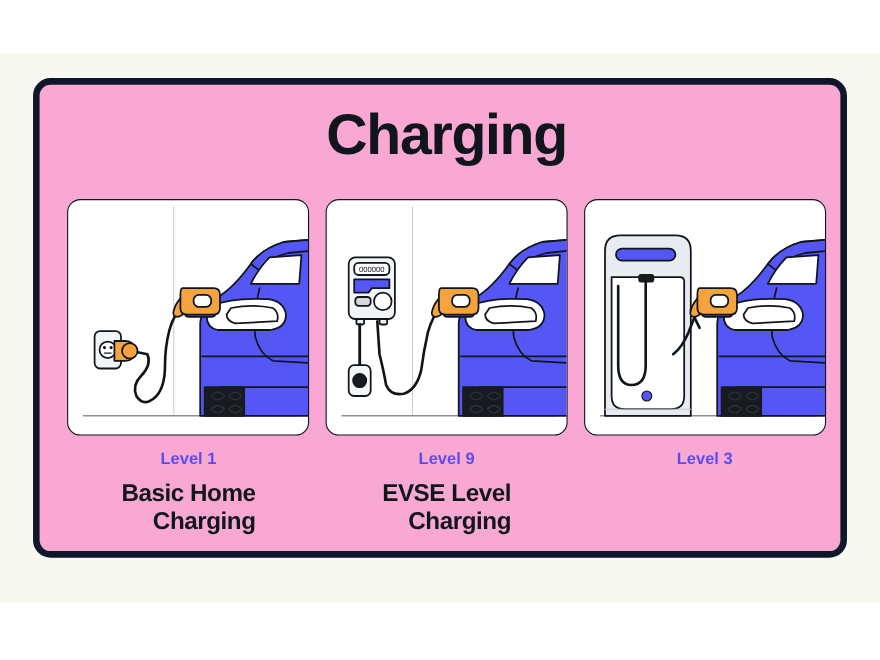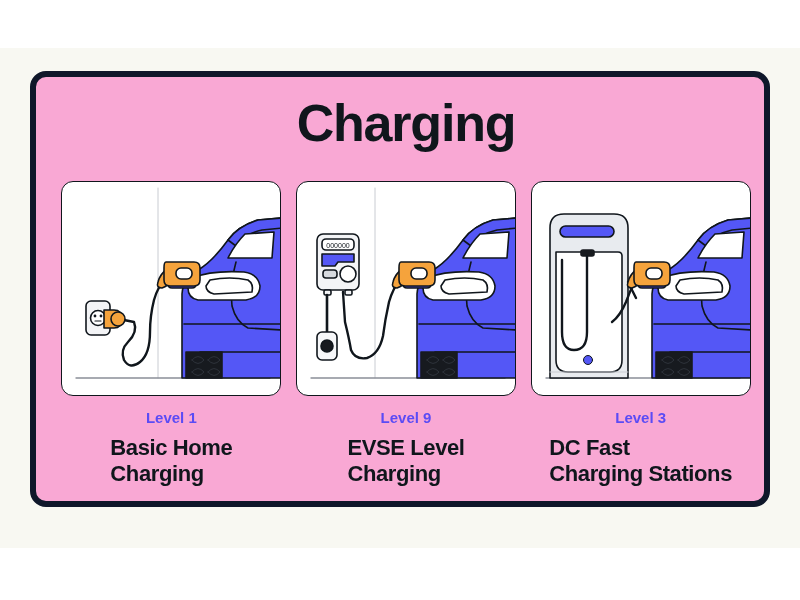--- a/index.html
+++ b/index.html
@@ -87,21 +87,21 @@
     font-size: 15px;
     font-weight: bold;
     color: #5b4bf5;
     line-height: 1.1;
   }
   .card-title {
     margin-top: 8px;
     font-size: 22px;
     font-weight: bold;
     color: #10161c;
-    text-align: left;
+    text-align: right;
     line-height: 1.22;
     letter-spacing: -0.4px;
     white-space: pre-line;
   }
 </style>
 </head>
 <body>
 
 <div id="stage">
 
@@ -288,19 +288,17 @@
               <g>
                 <path d="M106 86 Q98 92 96 100 Q94 106 100 106 Q106 104 110 98 Z" fill="#f5a33c" stroke="#10161c"></path>
                 <path d="M104 80 L132 80 Q138 80 138 86 L138 98 Q138 104 132 104 L108 104 Q102 104 102 98 L102 86 Q102 80 104 80 Z" fill="#f5a33c" stroke="#10161c"></path>
                 <rect x="114" y="86" width="16" height="11" rx="5" fill="#ffffff" stroke="#10161c"></rect>
               </g>
 
             </g>
           </svg>
         </div>
         <div class="level-label">Level 3</div>
-        <div class="card-title">DC Fast
-Charging Stations</div>
       </div>
 
     </div>
   </div>
 </div>
 
 </body></html>

